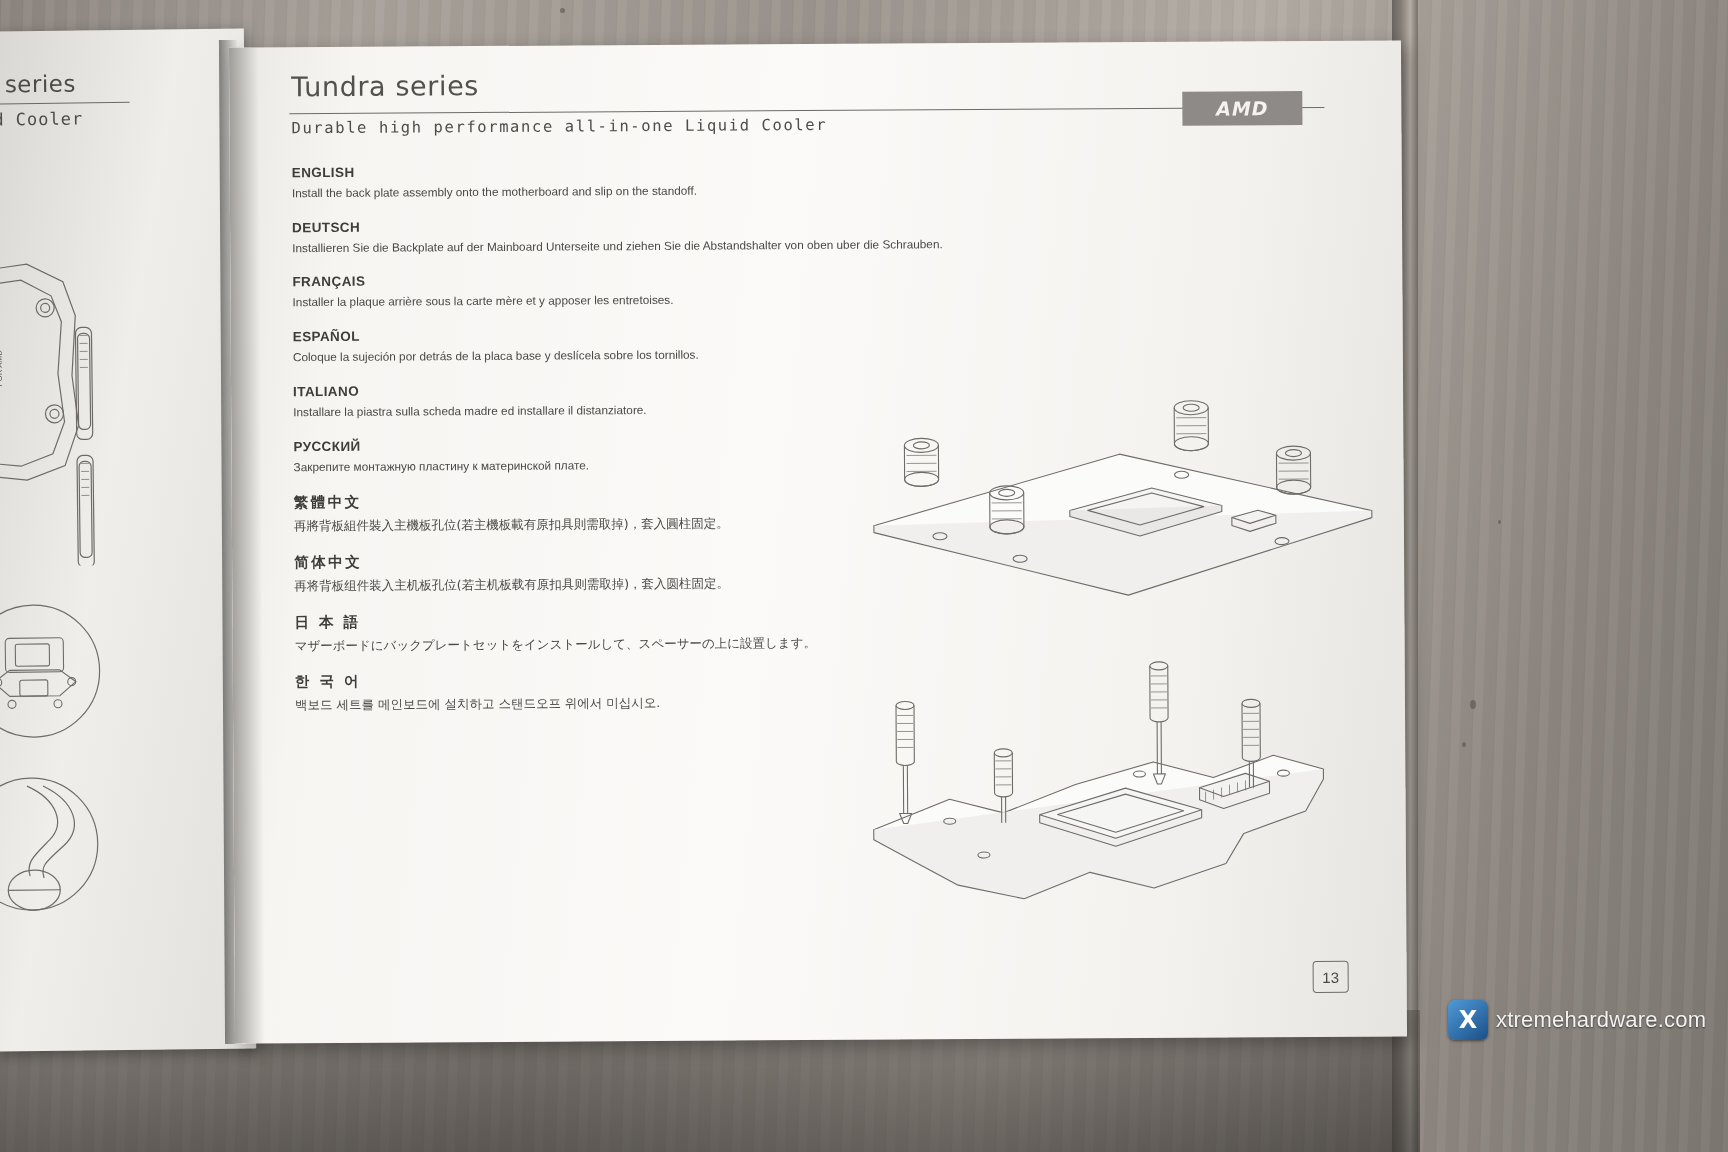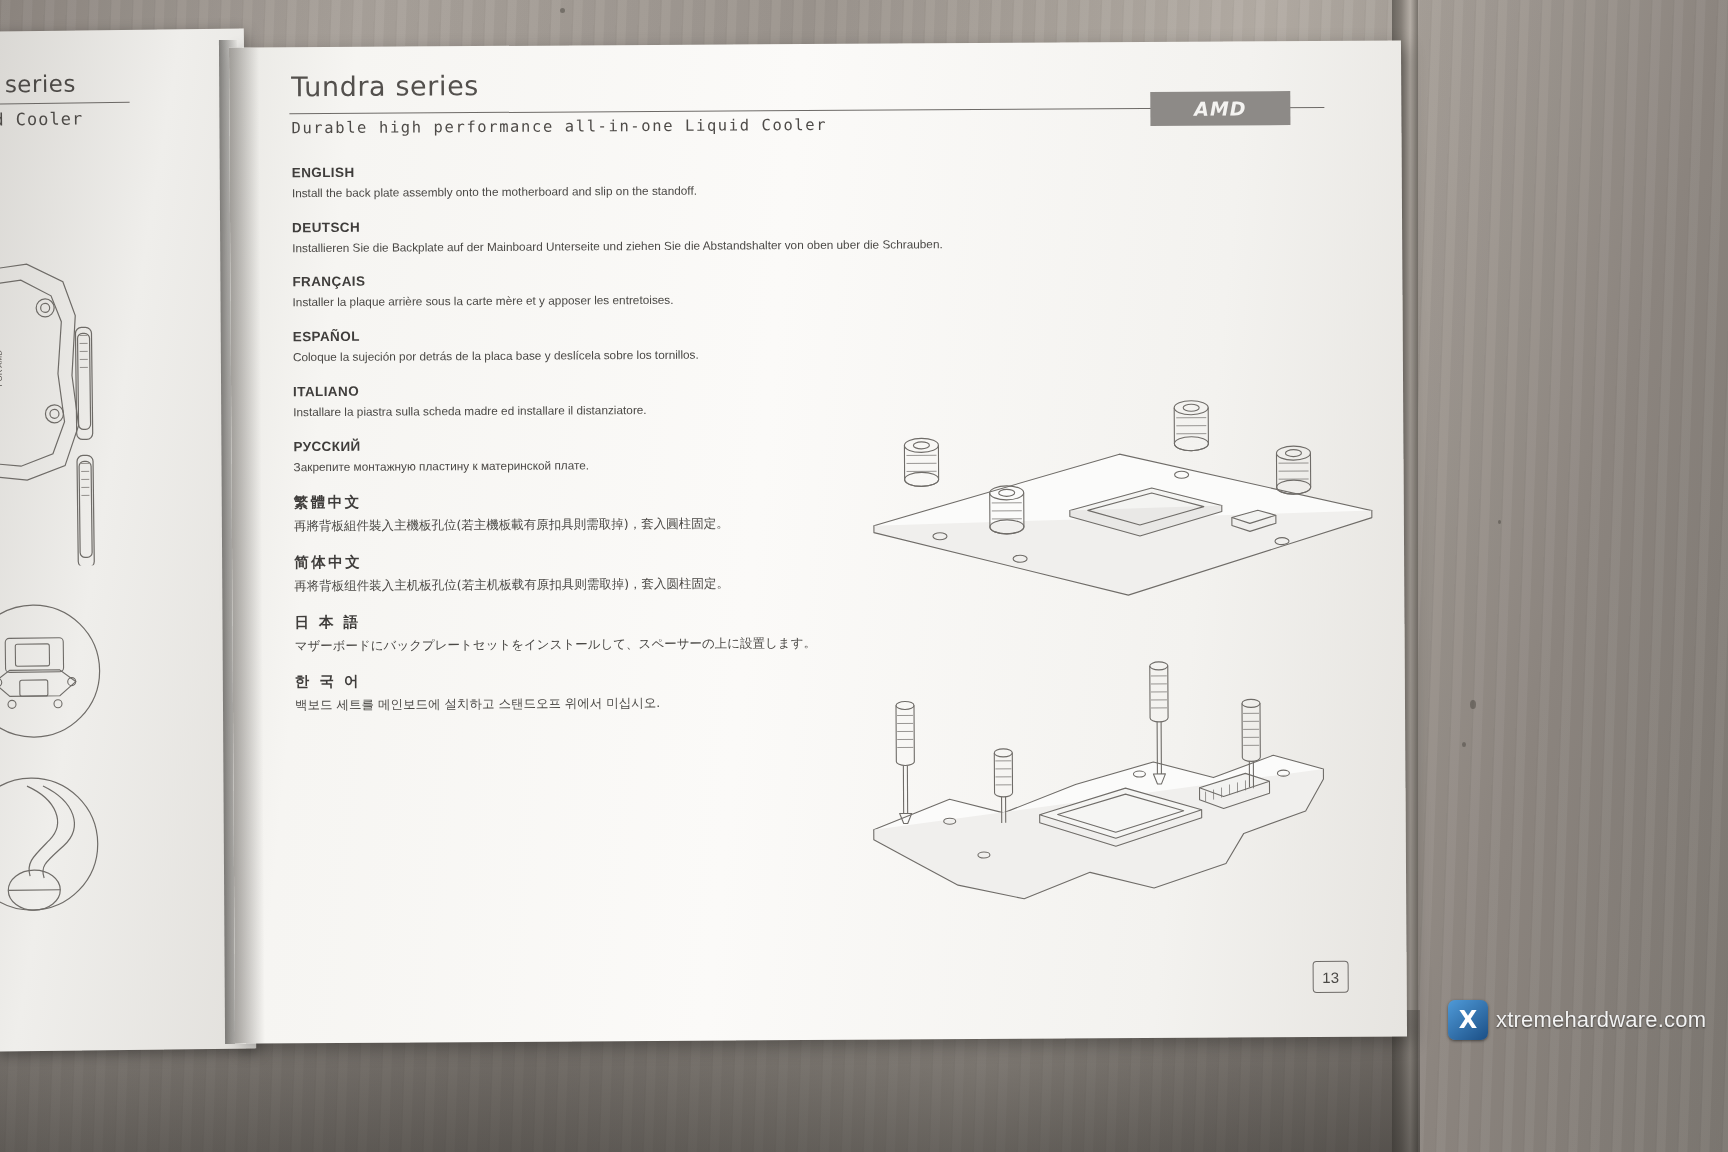--- a/index.html
+++ b/index.html
@@ -128,22 +128,22 @@
   .hdr-sub {
     position: absolute;
     left: 62px; top: 72px;
     font-family: "DejaVu Sans Mono", monospace;
     font-size: 15.5px;
     color: #4e4b48;
     letter-spacing: 1.6px;
   }
   .amd-badge {
     position: absolute;
-    left: 921px; top: 50px;
-    width: 140px; height: 34px;
+    left: 953px; top: 50px;
+    width: 120px; height: 34px;
     background: #8d8a87;
     display: flex; align-items: center; justify-content: center;
   }
   .amd-badge span {
     font-family: "DejaVu Sans", sans-serif;
     font-style: italic;
     font-weight: bold;
     font-size: 19px;
     color: #f4f3f1;
     letter-spacing: 1px;

